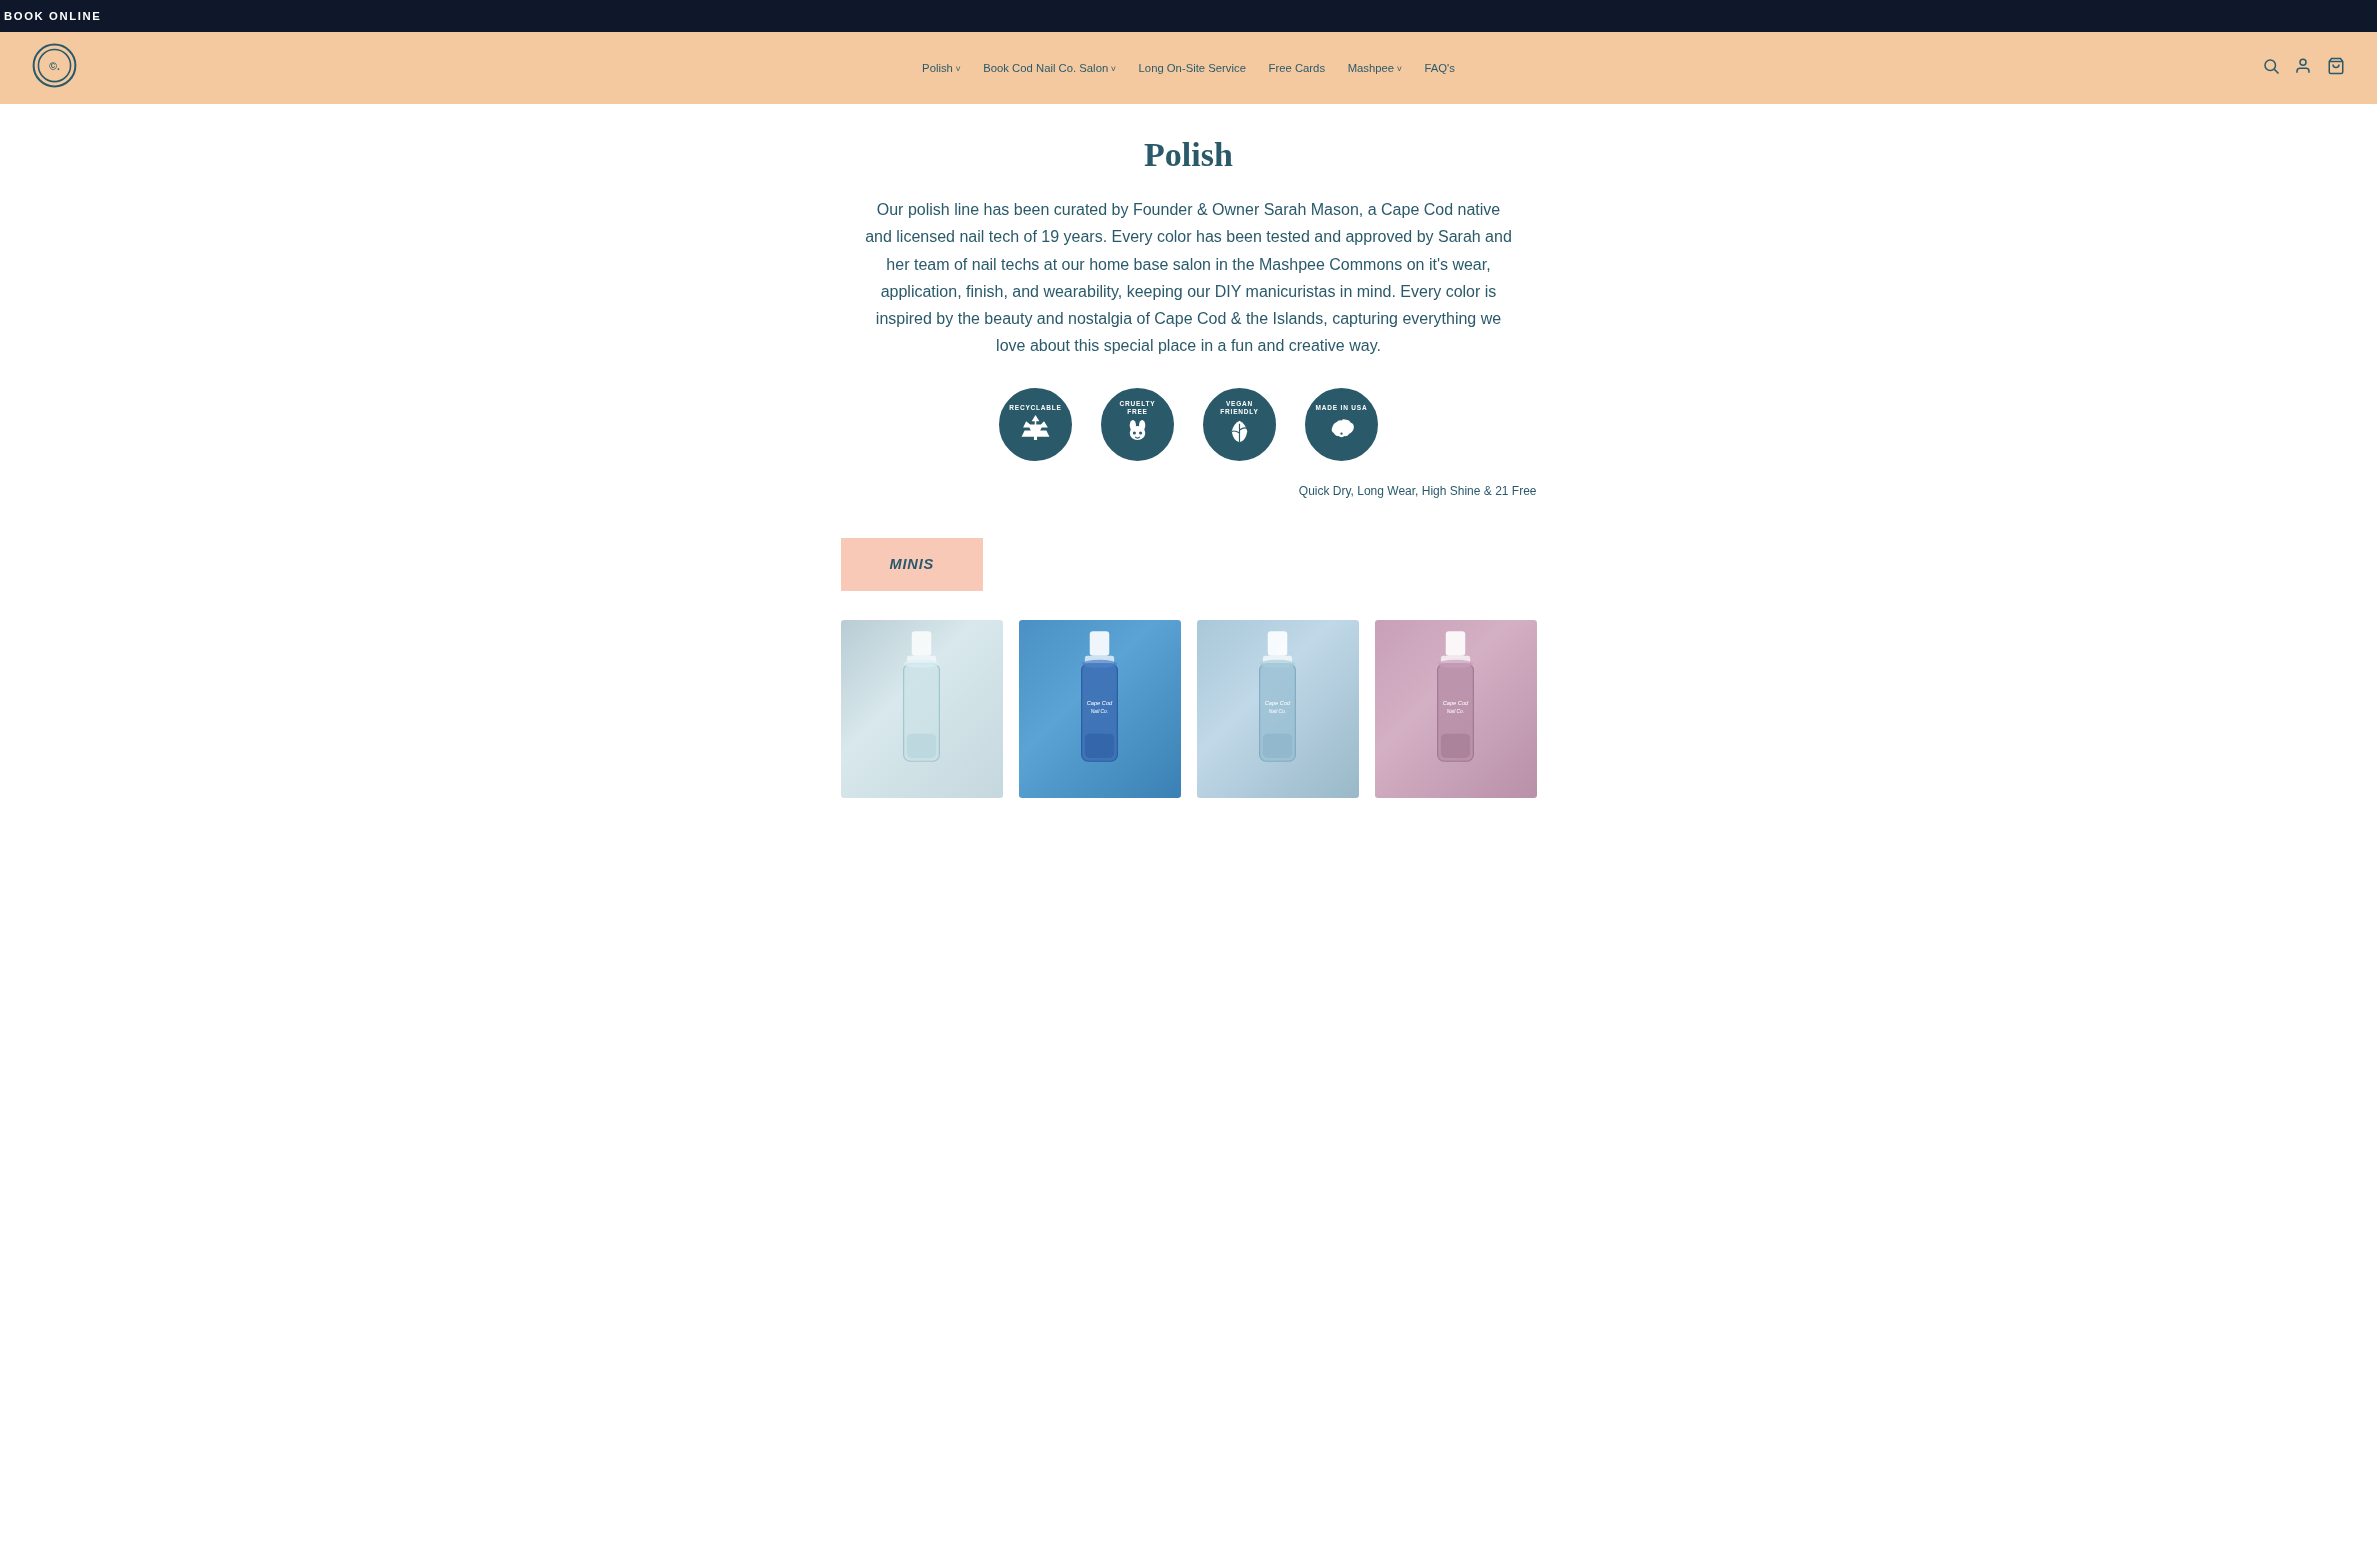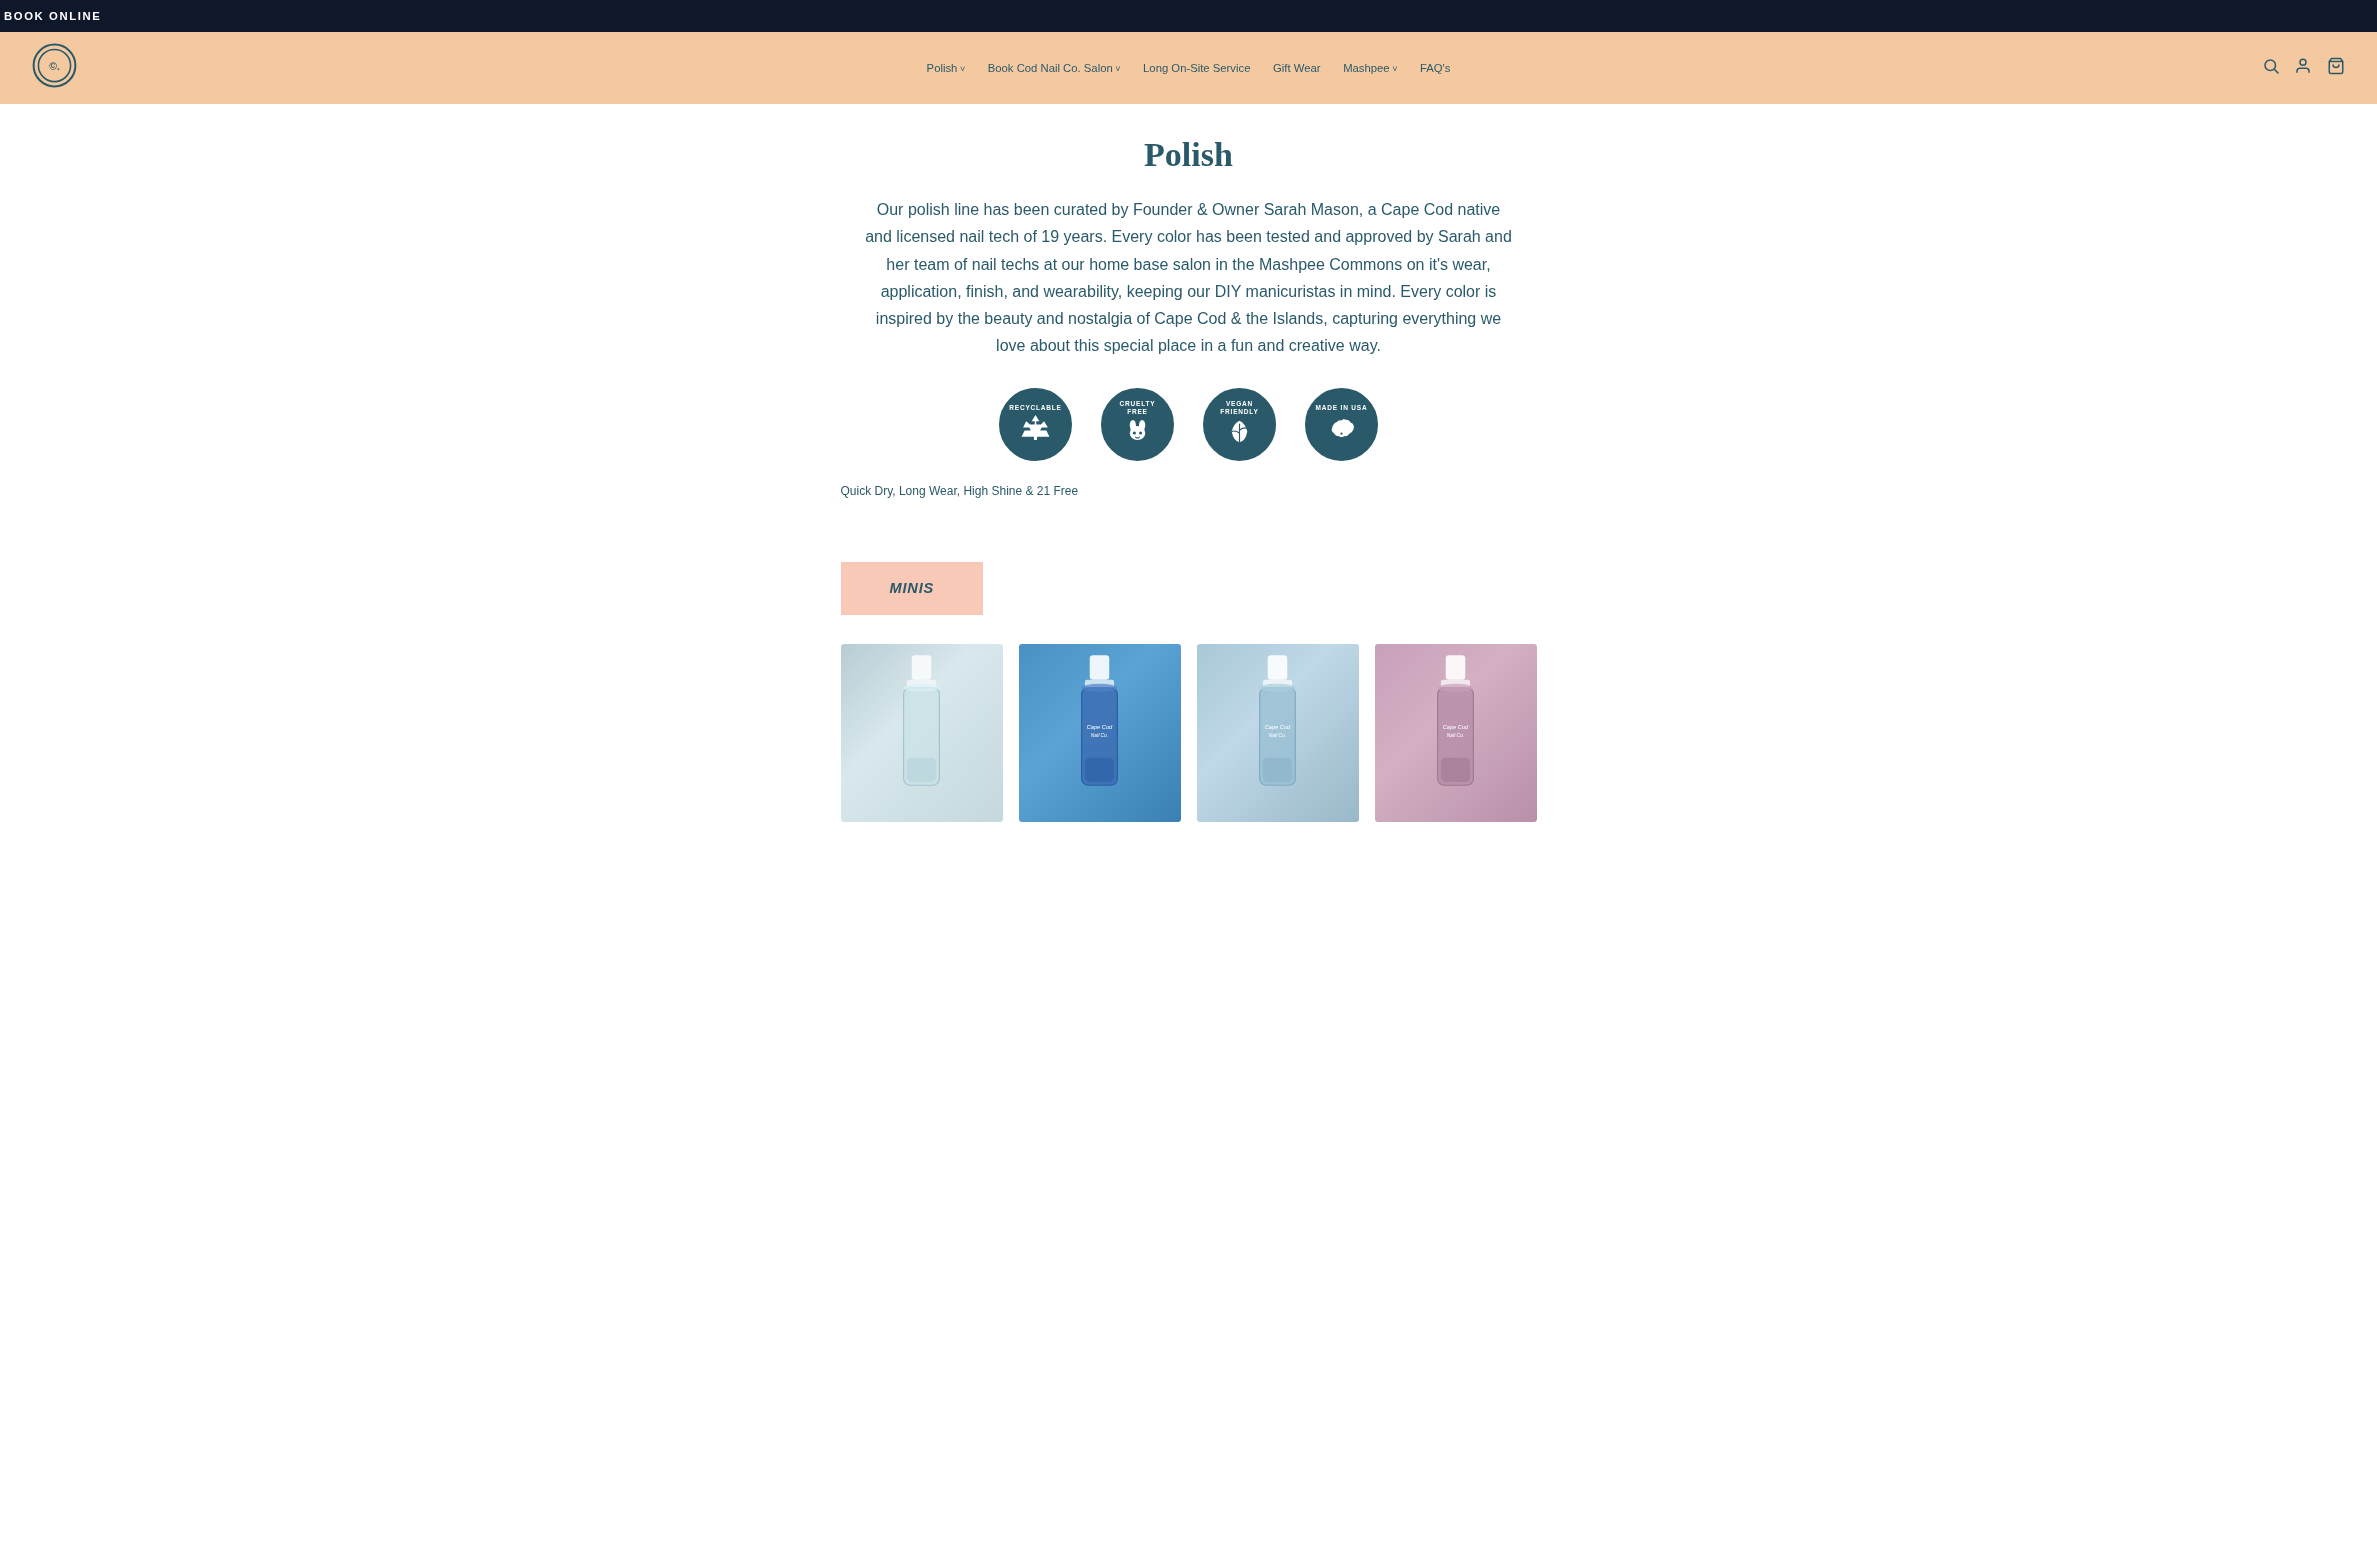--- a/index.html
+++ b/index.html
@@ -143,24 +143,24 @@
       margin-bottom: 3.2px;
     }
 
     .badge-label-top {
       font-size: 6.5px;
       letter-spacing: 0.8px;
       line-height: 1.2;
     }
 
     .quick-dry {
-      text-align: left;
+      text-align: right;
       font-size: 12px;
       color: #2a5a6a;
-      margin-bottom: 64px;
+      margin-bottom: 40px;
       font-family: Arial, sans-serif;
     }
 
     
     .section-label {
       display: inline-block;
       background-color: #f9c9b8;
       padding: 18px 49px;
       margin-bottom: 29px;
     }
@@ -235,21 +235,21 @@
       <circle cx="28" cy="28" r="26" stroke="#2a5a6a" stroke-width="2.5" fill="none"></circle>
       <circle cx="28" cy="28" r="20" stroke="#2a5a6a" stroke-width="2" fill="none"></circle>
       <text x="28" y="33" text-anchor="middle" font-size="13" fill="#2a5a6a" font-family="Arial" font-weight="bold">©.</text>
     </svg>
   </div>
 
   <nav>
     <a class="has-arrow" href="#">Polish</a>
     <a class="has-arrow" href="#">Book Cod Nail Co. Salon</a>
     <a href="#">Long On-Site Service</a>
-    <a href="#">Gift Wear</a>
+    <a href="#">Free Cards</a>
     <a class="has-arrow" href="#">Mashpee</a>
     <a href="#">FAQ's</a>
   </nav>
 
   <div class="header-icons">
     <span>
       <svg width="18" height="18" viewBox="0 0 24 24" fill="none" stroke="#2a5a6a" stroke-width="2">
         <circle cx="11" cy="11" r="7"></circle>
         <line x1="16.5" y1="16.5" x2="22" y2="22"></line>
       </svg>

